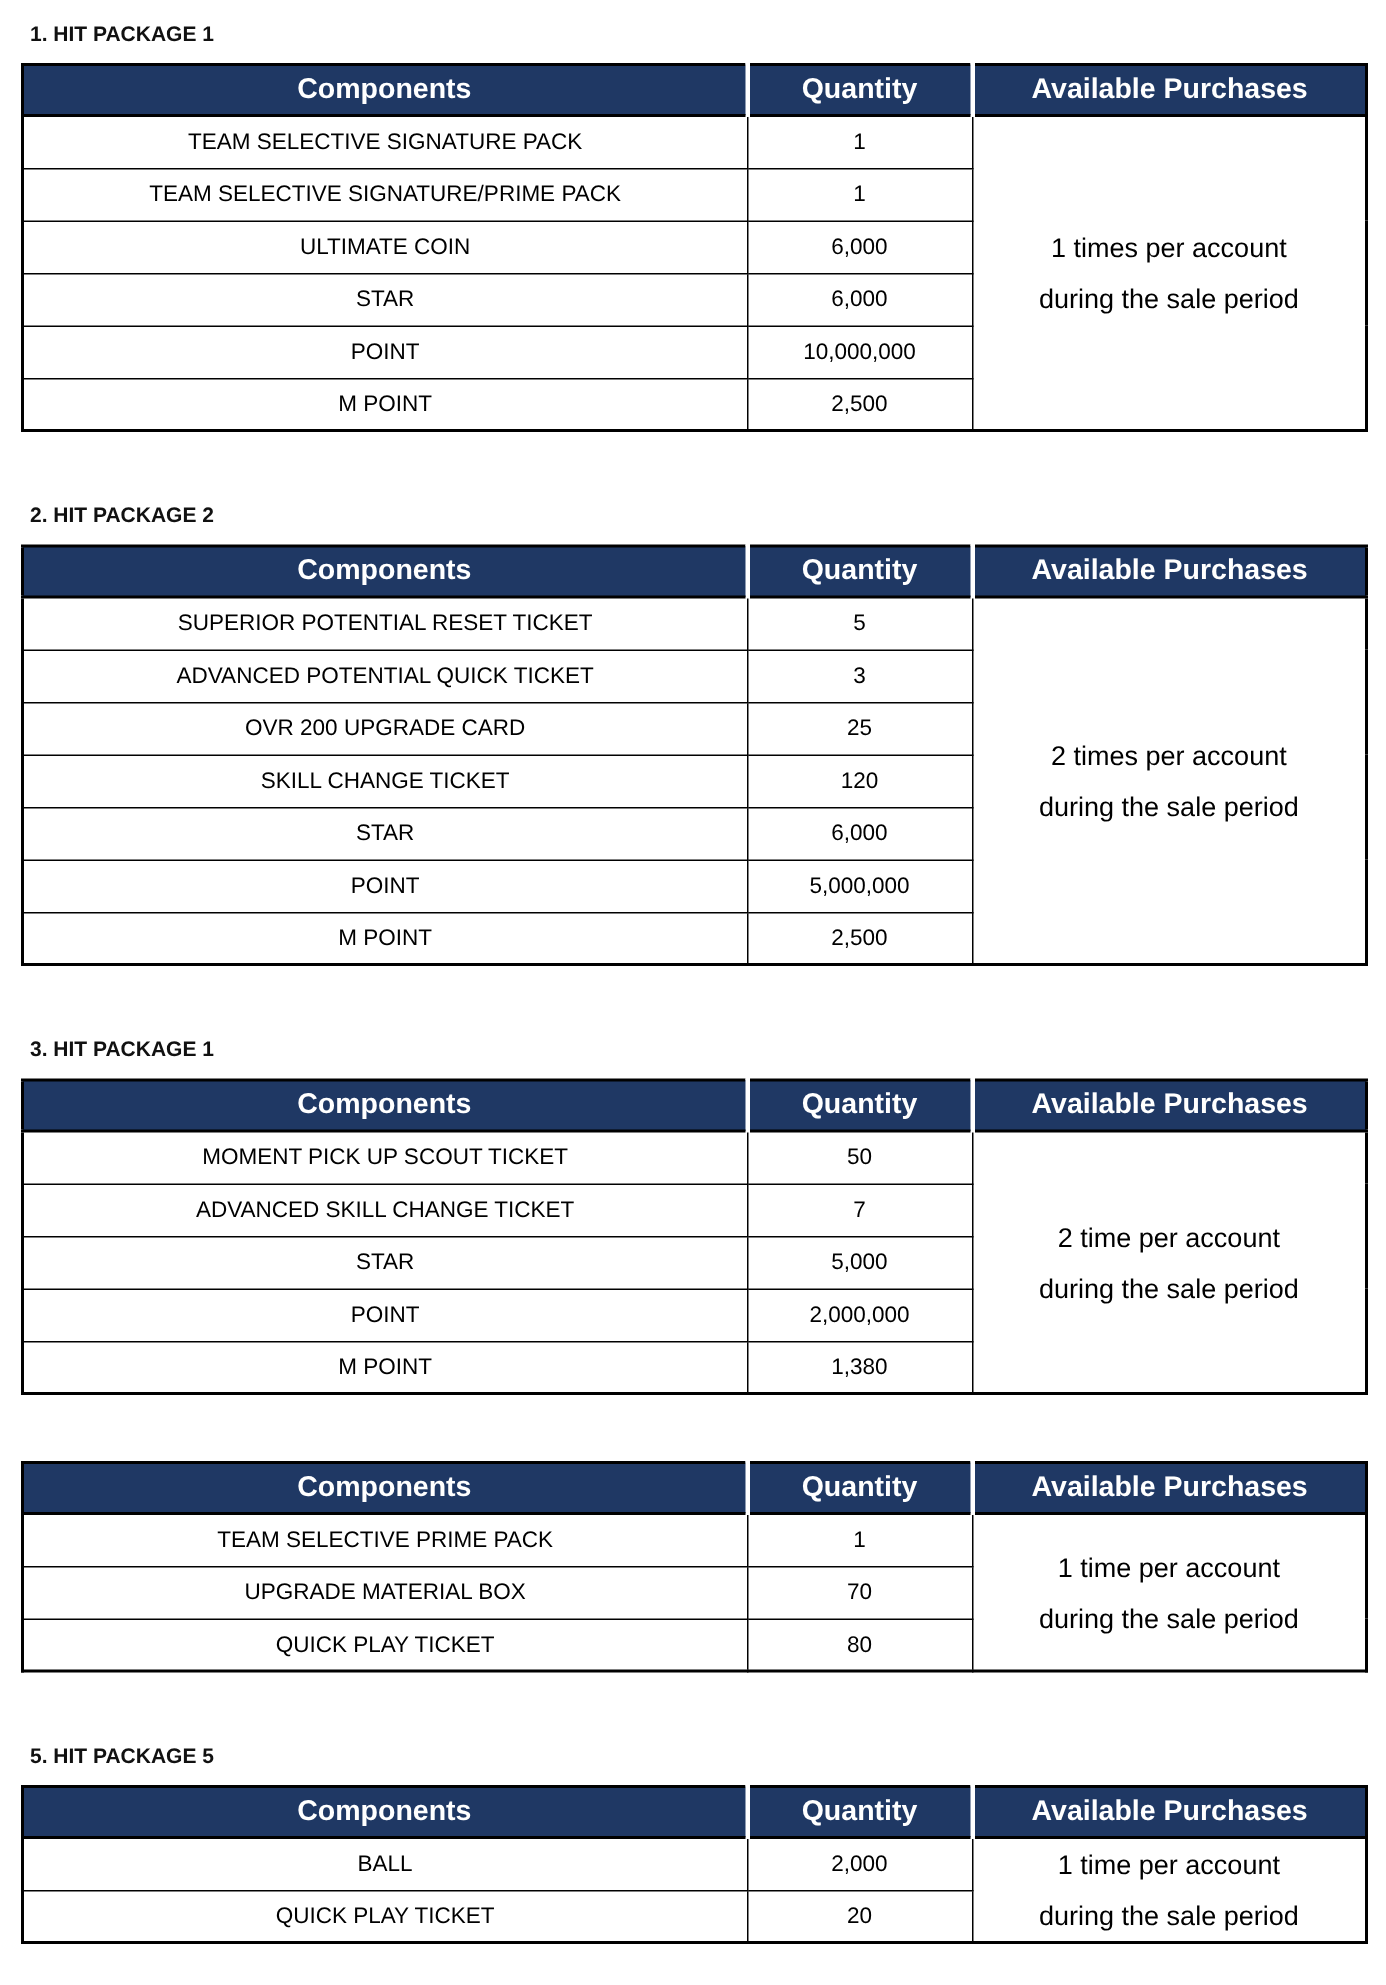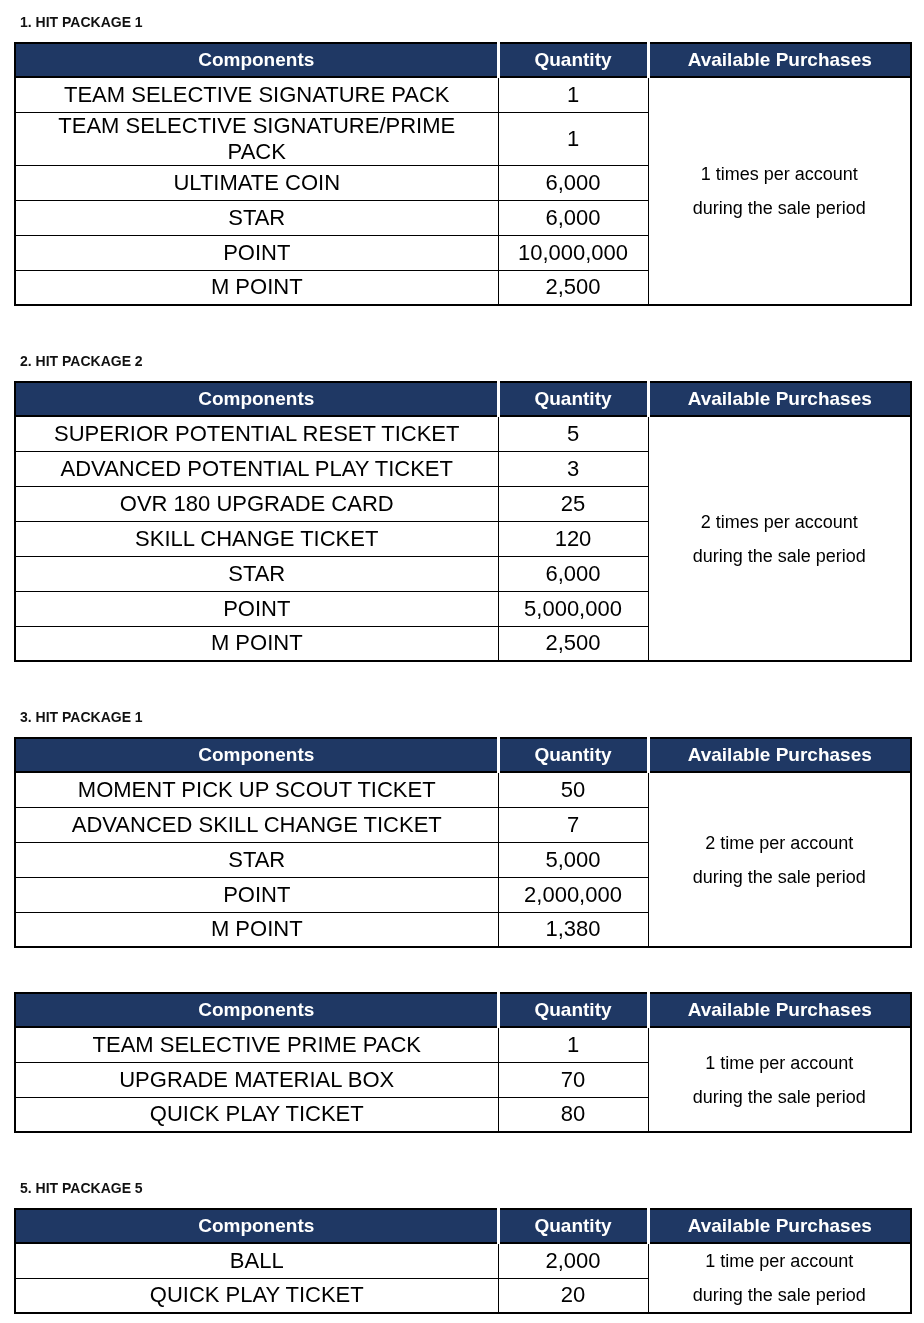--- a/index.html
+++ b/index.html
@@ -56,21 +56,21 @@
   }
   th.header-cell + th.header-cell {
     border-left: 3px solid var(--divider);
   }
   td.body-cell {
     border: 1.5px solid var(--border-color);
     height: 35px;
     padding: 0 18px;
     text-align: center;
     vertical-align: middle;
-    font-size: 22px;
+    font-size: 15px;
     color: var(--body-text);
     background: var(--page-bg);
   }
   td.available-cell {
     font-size: 18px;
     padding: 0 4px;
   }
   td.available-cell .avail-line {
     line-height: 34px;
   }
@@ -144,25 +144,25 @@
         <tbody>
           <tr>
             <td class="body-cell">SUPERIOR POTENTIAL RESET TICKET</td>
             <td class="body-cell">5</td>
             <td class="body-cell available-cell" rowspan="7">
               <div class="avail-line">2 times per account</div>
               <div class="avail-line">during the sale period</div>
             </td>
           </tr>
           <tr>
-            <td class="body-cell">ADVANCED POTENTIAL PLAY TICKET</td>
+            <td class="body-cell">ADVANCED POTENTIAL QUICK TICKET</td>
             <td class="body-cell">3</td>
           </tr>
           <tr>
-            <td class="body-cell">OVR 180 UPGRADE CARD</td>
+            <td class="body-cell">OVR 200 UPGRADE CARD</td>
             <td class="body-cell">25</td>
           </tr>
           <tr>
             <td class="body-cell">SKILL CHANGE TICKET</td>
             <td class="body-cell">120</td>
           </tr>
           <tr>
             <td class="body-cell">STAR</td>
             <td class="body-cell">6,000</td>
           </tr>

